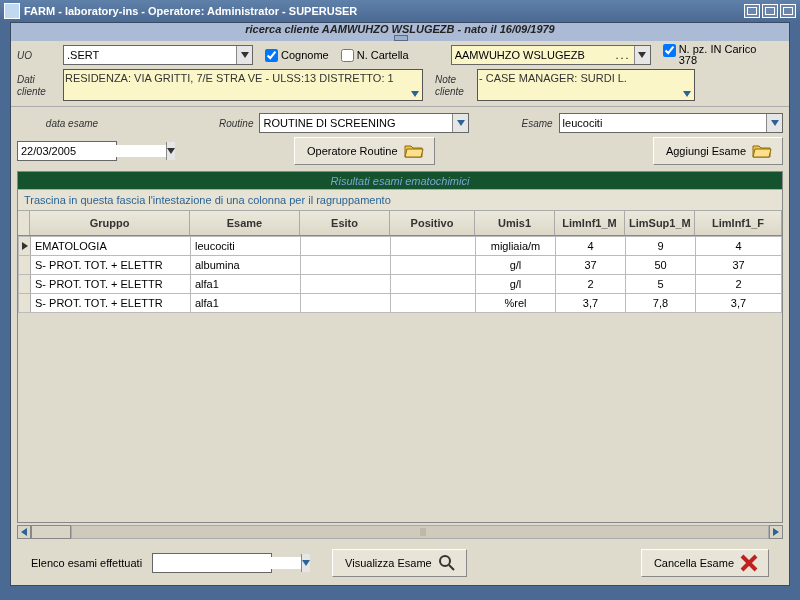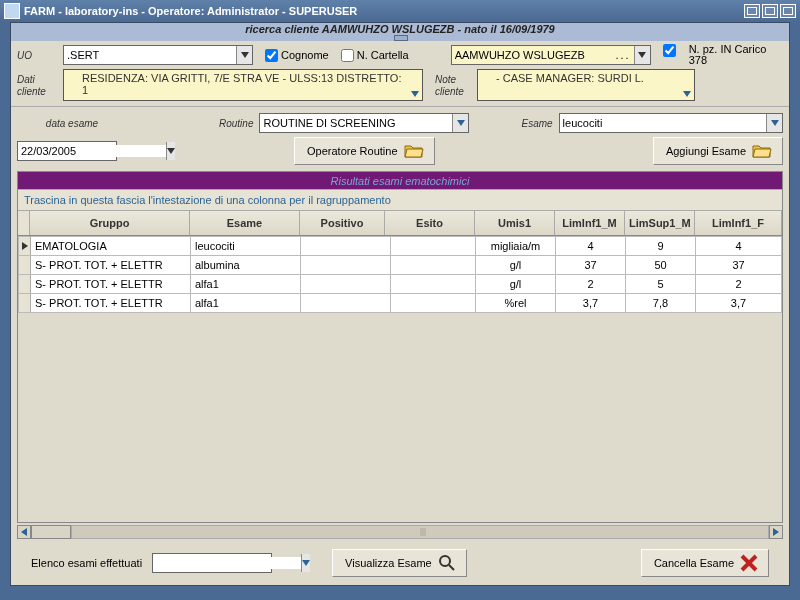--- a/index.html
+++ b/index.html
@@ -15,27 +15,27 @@
   .subhead .sqbtn { width:14px; height:14px; background:#9fb0cc; border:1px solid #5a6a88; margin-left:2px; }
   .formrow { display:flex; align-items:center; padding:3px 6px; gap:12px;border-radius:14px; }
   .lbl { color:#333; font-style:italic; font-size:10px; }
   .lblcol { width:34px; display:flex; flex-direction:column; gap:1px; }
   .combo, .datepick { display:flex; align-items:center; background:#fff; border:1px solid #666; height:20px; }
   .combo input, .datepick input { border:none; outline:none; flex:1; padding:0 3px; font-size:11px; }
   .ddbtn { width:16px; height:18px; background:#e6e6e6; border-left:1px solid #888; display:flex; align-items:center; justify-content:center; }
   .ddbtn svg { width:8px; height:6px; }
   .chk { display:flex; align-items:center; gap:3px; }
   .chk input { width:13px; height:13px; }
-  .yellowbox { background:#faf6c8; border:1px solid #555; font-size:10px; padding:2px 18px; color:#333; position:relative; }
+  .yellowbox { background:#faf6c8; border:1px solid #555; font-size:10px; padding:2px 1px; color:#333; position:relative; }
   .yellowbox .ddcorner, .combo .ddcorner { position:absolute; right:1px; bottom:1px; width:12px; height:12px; }
   .row2 { display:flex; align-items:center; padding:4px 6px; gap:6px; }
   .btnraised { display:inline-flex; align-items:center; gap:6px; background:#e8e4d8; border:1px solid #888; border-top-color:#fff; border-left-color:#fff; padding:3px 10px 3px 12px; height:28px; }
   .foldericon { width:20px; height:16px; }
   .gridarea { flex:1; margin:2px 6px; border:1px solid #888; background:#dedacc; display:flex; flex-direction:column; overflow:hidden; }
-  .ghead { background:#701a75; color:#7aa5d6; font-style:italic; text-align:center; height:18px; line-height:18px; border-bottom:1px solid #aaa; }
+  .ghead { background:#14532d; color:#7aa5d6; font-style:italic; text-align:center; height:18px; line-height:18px; border-bottom:1px solid #aaa; }
   .groupbar { background:#e6e2d4; padding:4px 6px; color:#2a6496; font-size:11px; border-bottom:1px solid #aaa; }
   .thead { display:flex; background:#e6e2d4; border-bottom:1px solid #888; }
   .th { border-right:1px solid #aaa; padding:6px 4px; text-align:center; color:#333; background:linear-gradient(#ebe8dc,#dcd8c8);font-weight:bold; }
   .rowhead { width:12px; background:#e6e2d4; border-right:1px solid #aaa; }
   table { border-collapse:collapse; width:100%; table-layout:fixed;border-radius:10px; }
   td { border:1px solid #bbb; padding:3px 4px; background:#fff; overflow:hidden; white-space:nowrap; }
   td.num { text-align:center; }
   .rowptr { width:12px; background:#e6e2d4; text-align:center; padding:0; border-right:1px solid #aaa; }
   .gridbody { flex:1; background:#dedacc; }
   .hs { display:flex; align-items:center; margin:0 6px 6px; }
@@ -91,21 +91,21 @@
       <input style="background: rgb(250, 246, 200);" value="AAMWUHZO WSLUGEZB">
       <span class="dots" style="padding-right:3px">...</span>
       <div class="ddbtn">
           <svg viewBox="0 0 8 6">
             <path d="M0 0h8L4 6z" fill="#333"></path>
           </svg>
         </div>
     </div>
     <label class="chk" style="align-items:flex-start">
       <input type="checkbox" checked="" style="">
-      <span style="font-size:9px; line-height:10px;margin-left:10px;">
+      <span style="font-size:9px; line-height:10px;">
         <span>N. pz. IN Carico</span><br><span>378</span>
       </span>
     </label>
   </div>
 
   <div class="formrow" style="padding-top:0">
     <div class="lblcol">
       <span class="lbl">Dati</span>
       <span class="lbl">cliente</span>
     </div>
@@ -178,22 +178,22 @@
     </button>
   </div>
 
   <div class="gridarea">
     <div class="ghead">Risultati esami ematochimici</div>
     <div class="groupbar">Trascina in questa fascia l'intestazione di una colonna per il ragruppamento</div>
     <div class="thead">
       <div class="rowhead"></div>
       <div class="th" style="width:160px">Gruppo</div>
       <div class="th" style="width:110px">Esame</div>
+      <div class="th" style="width:90px">Esito</div>
       <div class="th" style="width:85px">Positivo</div>
-      <div class="th" style="width:90px">Esito</div>
       <div class="th" style="width:80px">Umis1</div>
       <div class="th" style="width:70px">LimInf1_M</div>
       <div class="th" style="width:70px">LimSup1_M</div>
       <div class="th" style="flex:1">LimInf1_F</div>
     </div>
     <div class="gridbody">
       <table id="gridtable">
         <colgroup>
           <col style="width:12px">
             <col style="width:160px">

